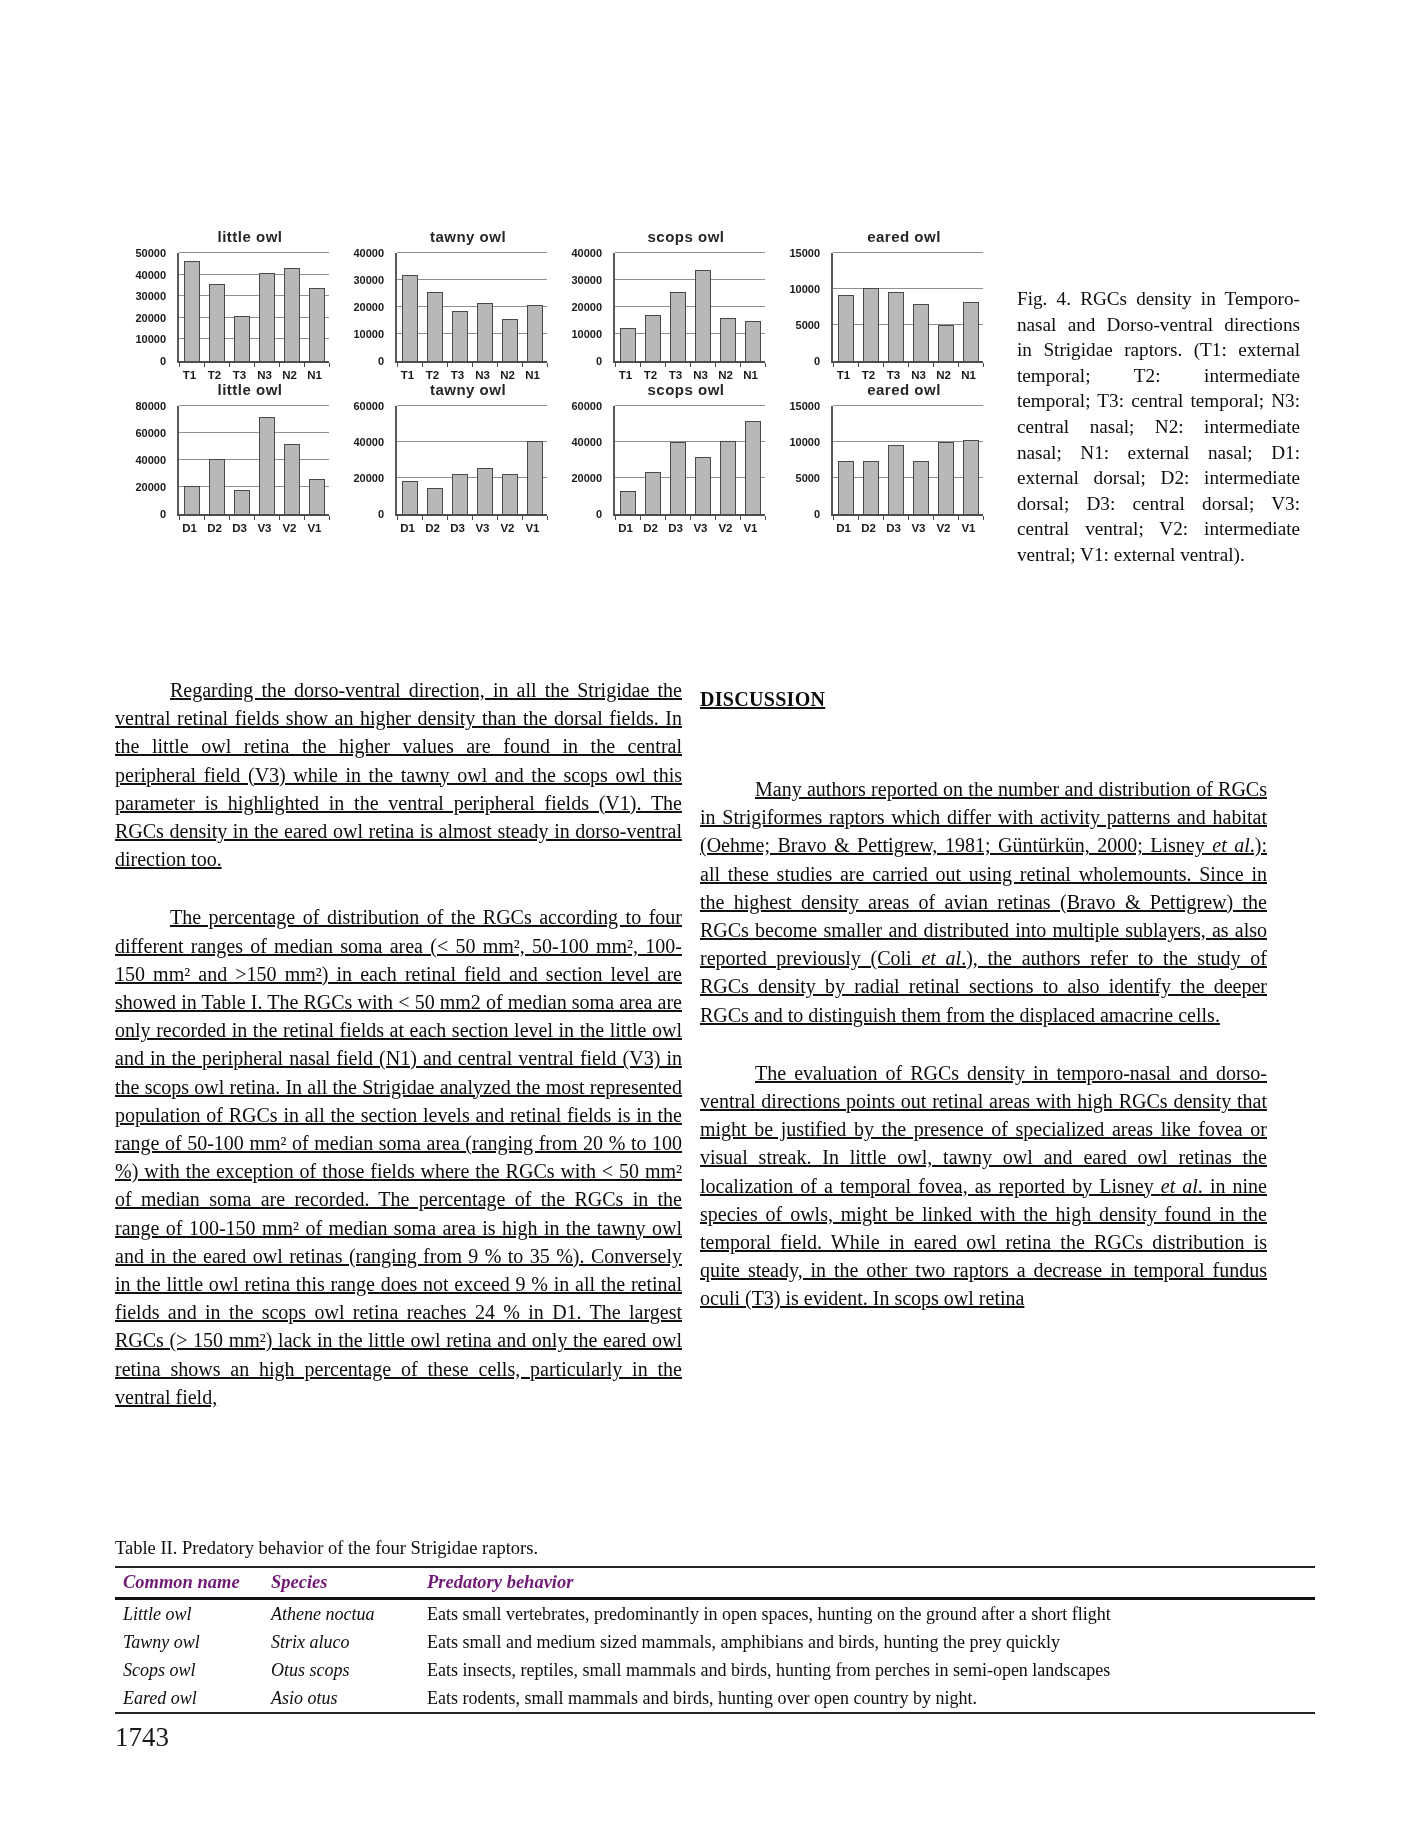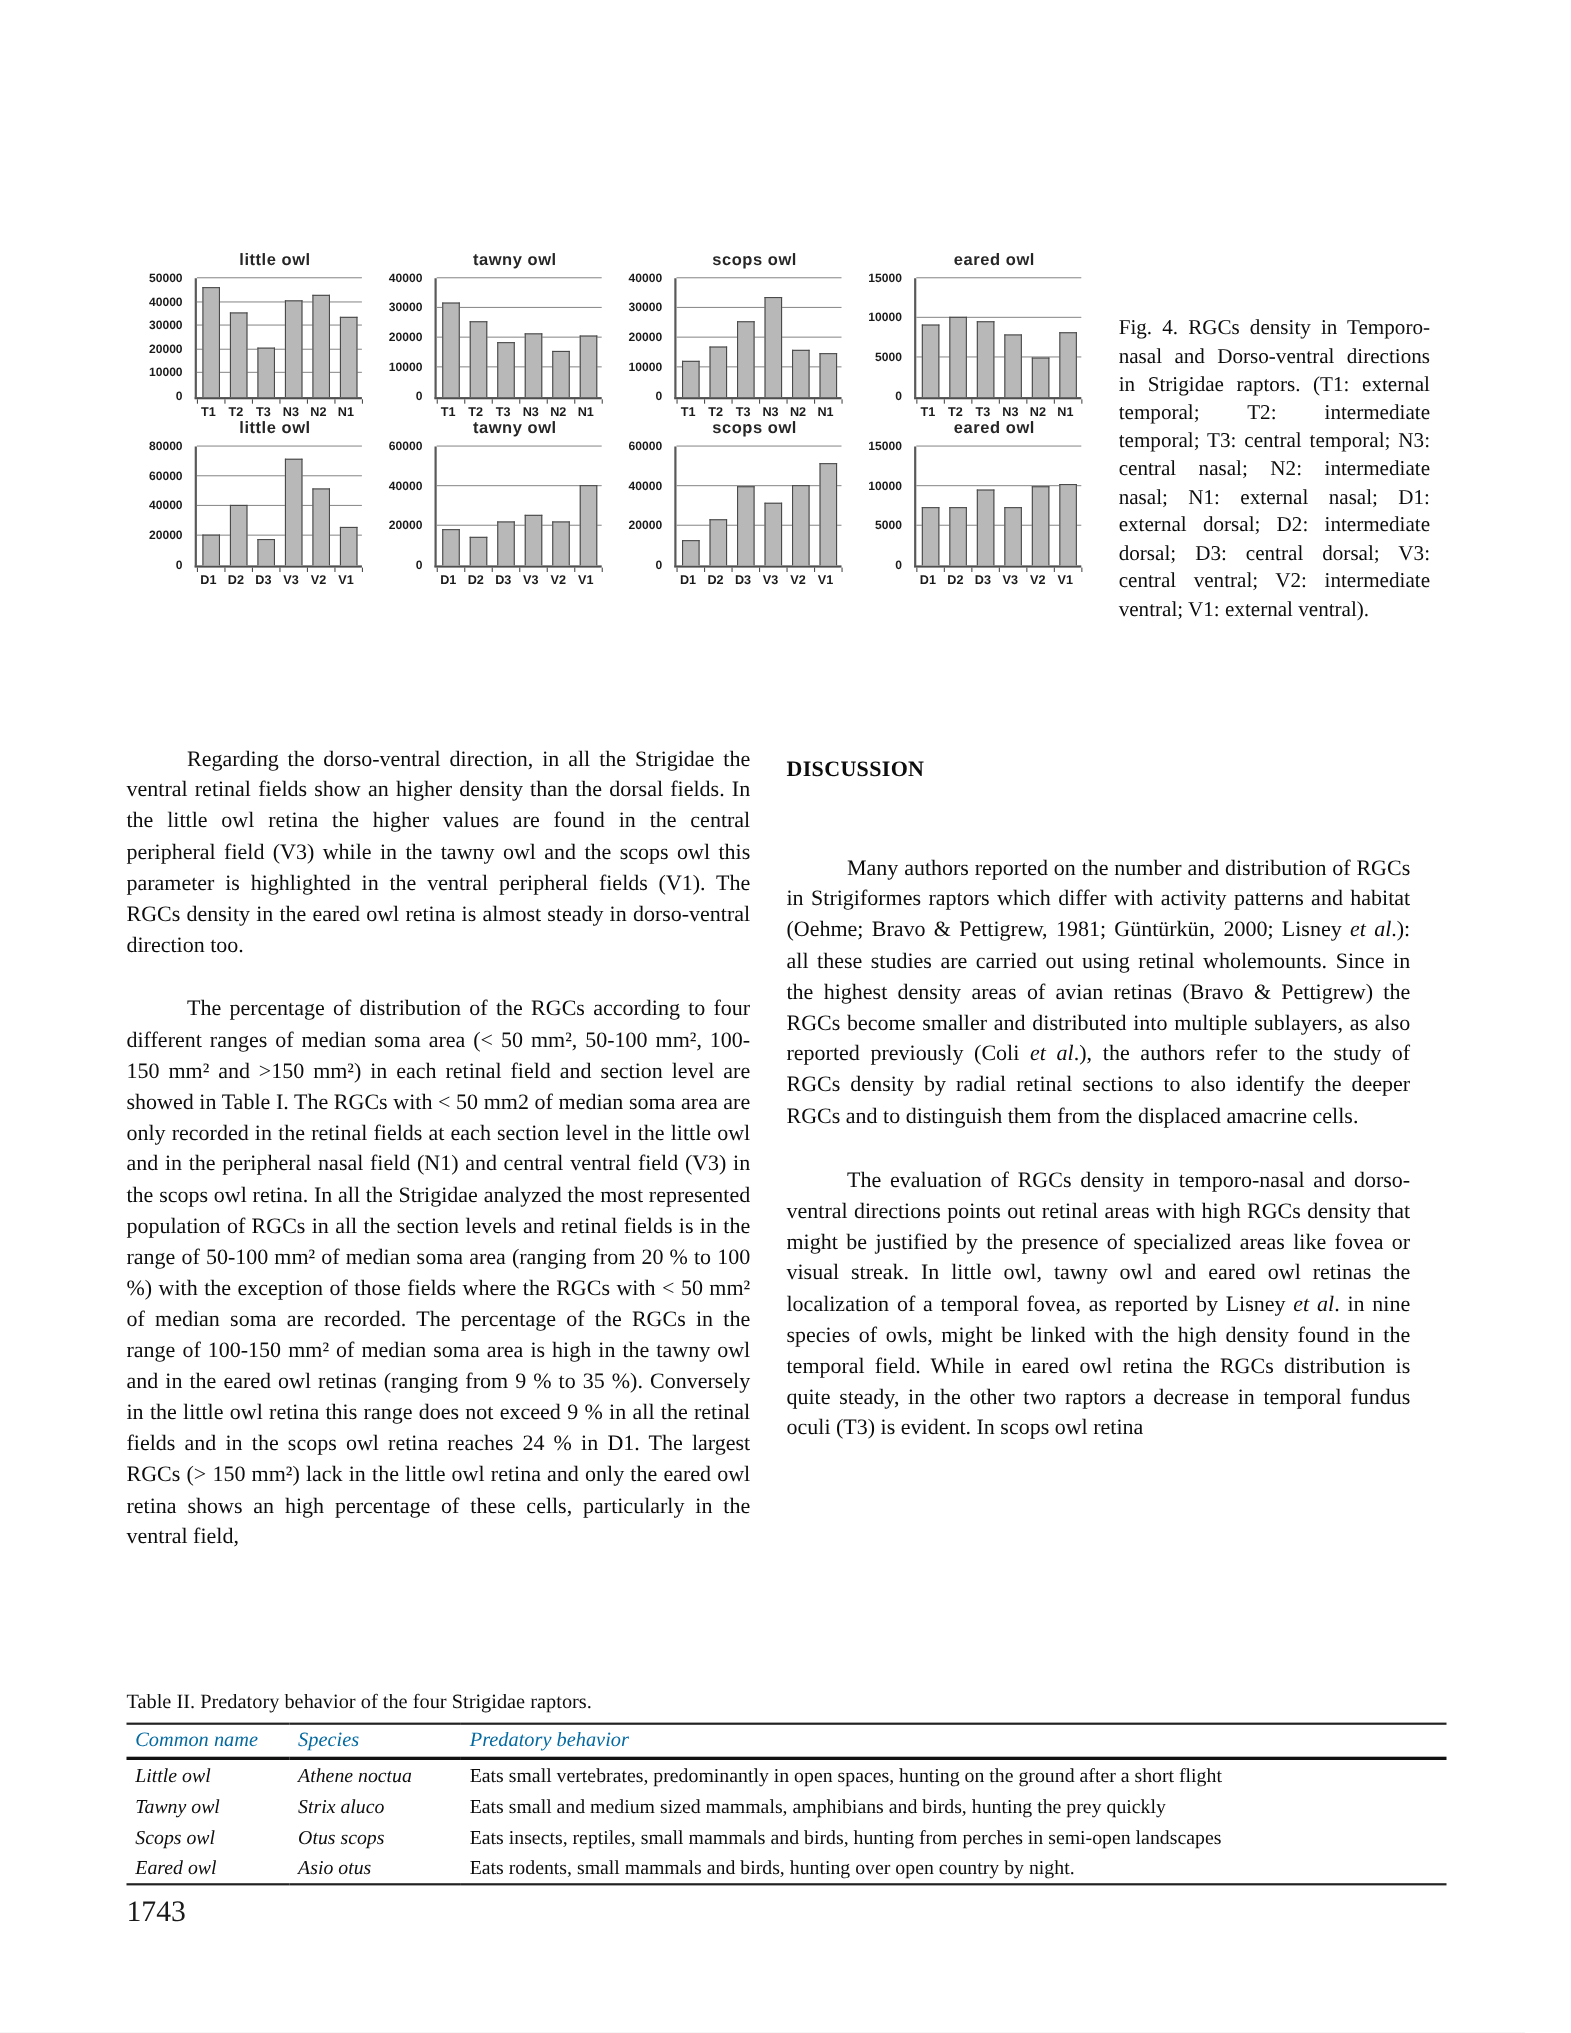--- a/index.html
+++ b/index.html
@@ -30,33 +30,33 @@
   .xlabels{margin-left:50px;width:150px;display:flex;margin-top:8px;}
   .xlab{width:25px;text-align:center;font-size:11.5px;font-weight:bold;color:#1a1a1a;}
   #dv-heading{text-align:center;font-family:"Liberation Sans", sans-serif;font-weight:bold;
       font-size:16px;color:#333;margin:26px 0 22px 0;letter-spacing:.5px;}
 
   
   #fig-caption{width:283px;margin-left:17px;padding-top:58px;font-size:19.2px;line-height:25.6px;
       text-align:justify;color:#0d0d0d;}
 
   
-  #body-cols{position:absolute;left:115px;top:676px;width:1170px;display:flex;gap:33px;}
+  #body-cols{position:absolute;left:115px;top:676px;width:1170px;display:flex;gap:18px;text-decoration:underline;}
   .col{width:567px;}
   .col p{margin:0 0 30px 0;font-size:20px;line-height:28.2px;text-align:justify;color:#0d0d0d;}
   .col p.indent{text-indent:55px;}
   #discussion-heading{font-size:20px;font-weight:bold;margin:12px 0 64px 0;color:#0d0d0d;
       letter-spacing:.3px;}
 
   
   #table-block{position:absolute;left:115px;top:1538px;width:1200px;}
   #table-caption{font-size:18.5px;color:#0d0d0d;margin-bottom:7px;}
   table{border-collapse:collapse;width:100%;}
   thead tr{border-top:2px solid #222;border-bottom:3px solid #111;}
-  th{font-style:italic;font-weight:normal;font-size:18.5px;text-align:left;padding:4px 0 4px 8px;color:#0369a1;}
+  th{font-style:italic;font-weight:bold;font-size:18.5px;text-align:left;padding:4px 0 4px 8px;color:#701a75;}
   td{font-size:18px;line-height:26px;vertical-align:top;padding:1px 0 1px 8px;color:#0d0d0d;}
   td.cname, td.species{font-style:italic;}
   tbody tr:last-child{border-bottom:2px solid #222;}
   th.c1, td.c1{width:140px;}
   th.c2, td.c2{width:148px;}
 
   #page-number{position:absolute;left:115px;top:1722px;font-size:27px;color:#1a1a1a;}
 </style>
 </head>
 <body>

